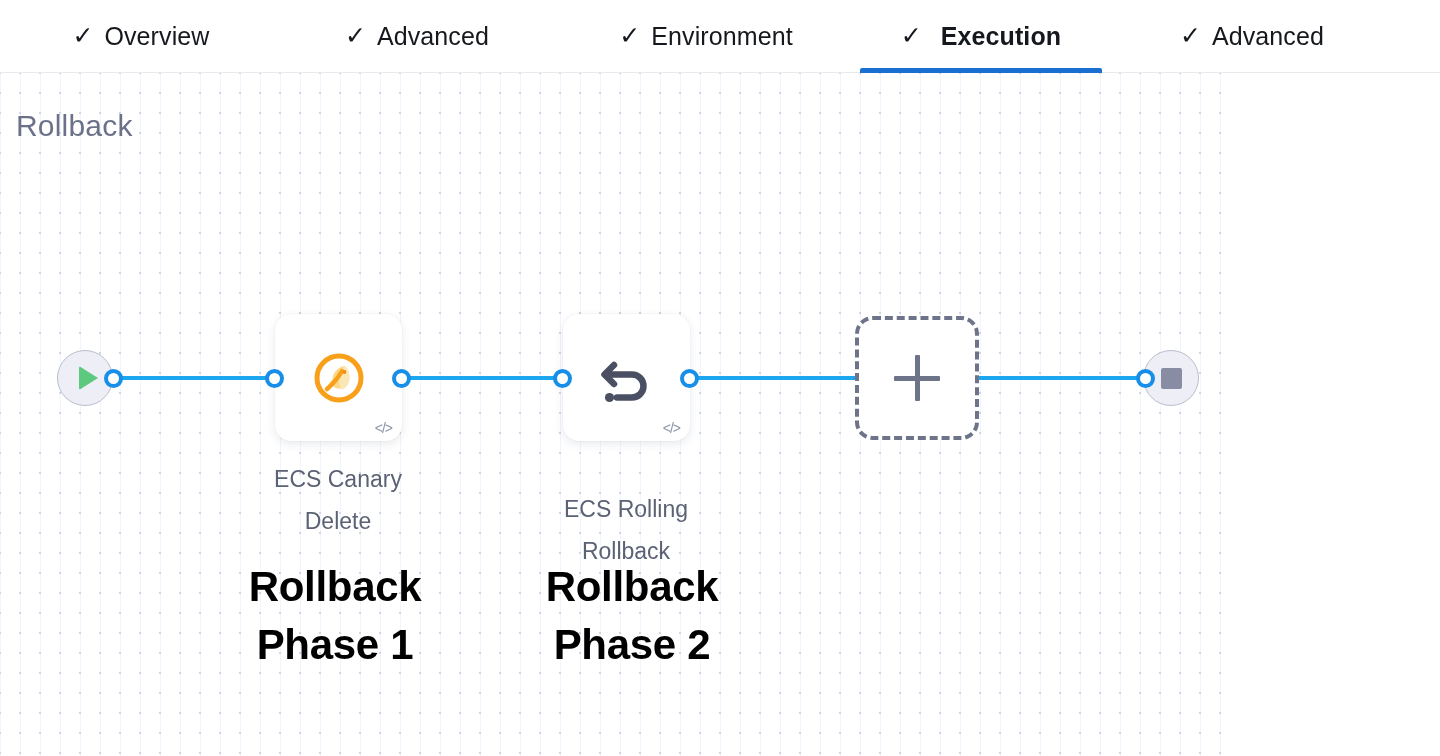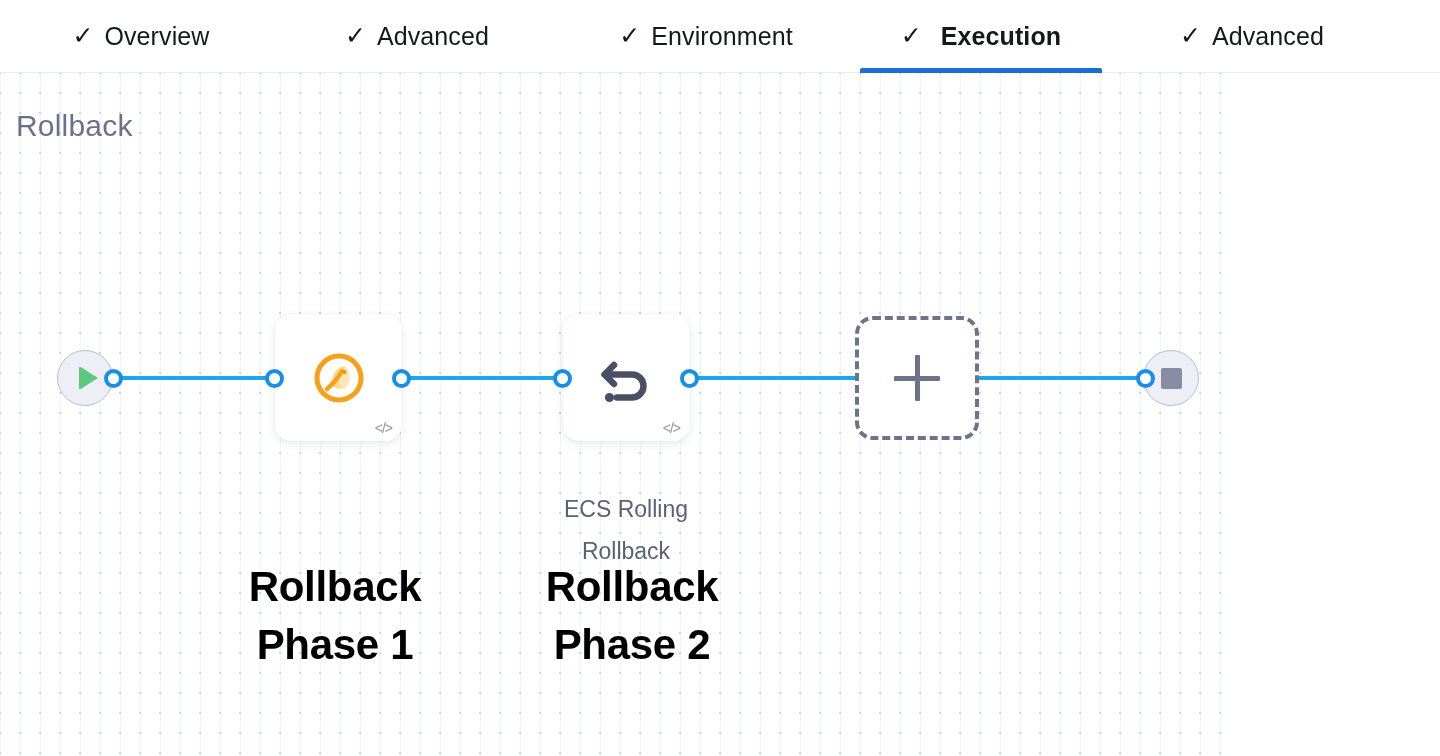--- a/index.html
+++ b/index.html
@@ -309,20 +309,22 @@
           <path d="M34 16 C30 19 28.5 24 28 29 C27.6 33 29 37 31 39.4 C34.2 38.2 36 36.4 37 34
                    C40 29.2 38.4 19.8 34 16 Z" fill="#fbe7b5"></path>
           <path d="M16 39 C22 34 27 28 31 21" stroke="#f9a01b" stroke-width="4.5" fill="none" stroke-linecap="round"></path>
           <circle cx="33.5" cy="22" r="1.9" fill="#f08c12"></circle>
         </svg>
       </div>
       <span class="code-badge">&lt;/&gt;</span>
     </div>
     <div class="port" style="left:265px; top:296px;"></div>
     <div class="port" style="left:392px; top:296px;"></div>
+    <div class="node-label" style="left:218px; top:385px;">ECS Canary
+Delete</div>
     <div class="annotation" style="left:175px; top:485px;">Rollback
 Phase 1</div>
 
     <div class="node" style="left:563px; top:241px;">
       <div class="node-icon">
         <svg width="58" height="54" viewBox="0 0 58 54" aria-hidden="true">
           <path d="M16 14 L6.5 23.5 L16 33" fill="none" stroke="#4a4f63" stroke-width="6.5" stroke-linecap="round" stroke-linejoin="round"></path>
           <path d="M8 23.5 L34 23.5 A11.5 11.5 0 0 1 34 46.5 L19 46.5" fill="none" stroke="#4a4f63" stroke-width="6.5" stroke-linecap="round"></path>
           <circle cx="11.5" cy="46.5" r="4.6" fill="#4a4f63"></circle>
         </svg>

